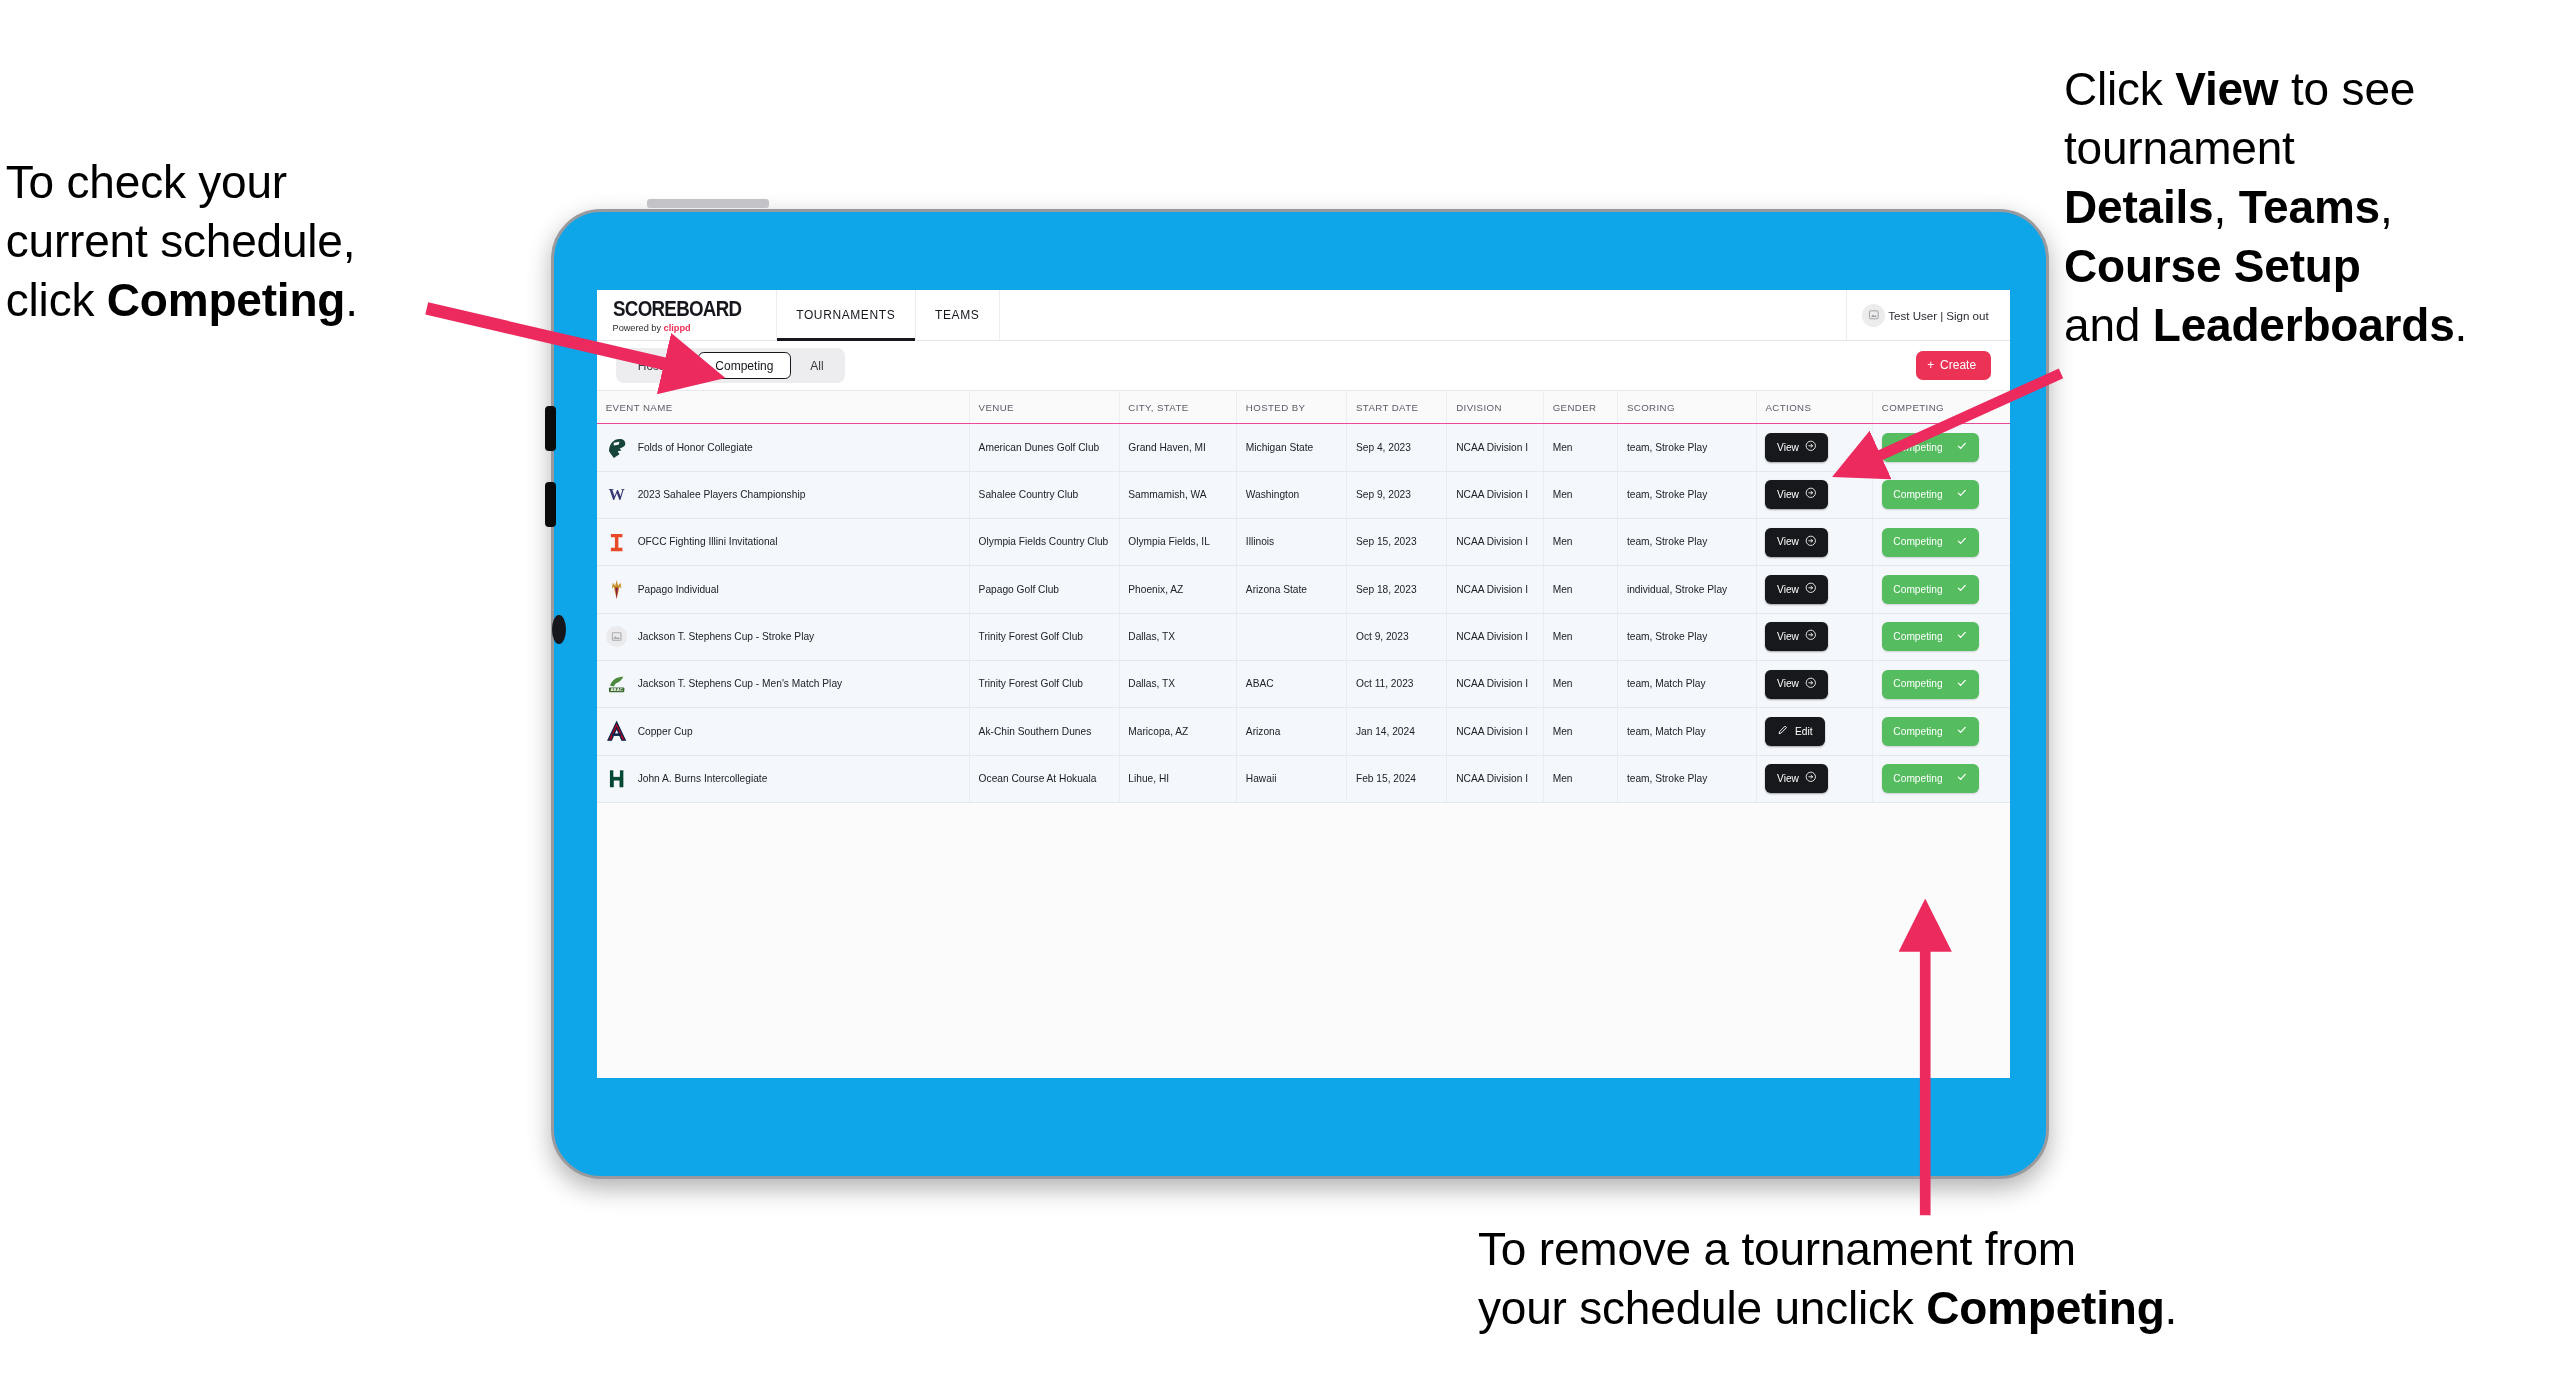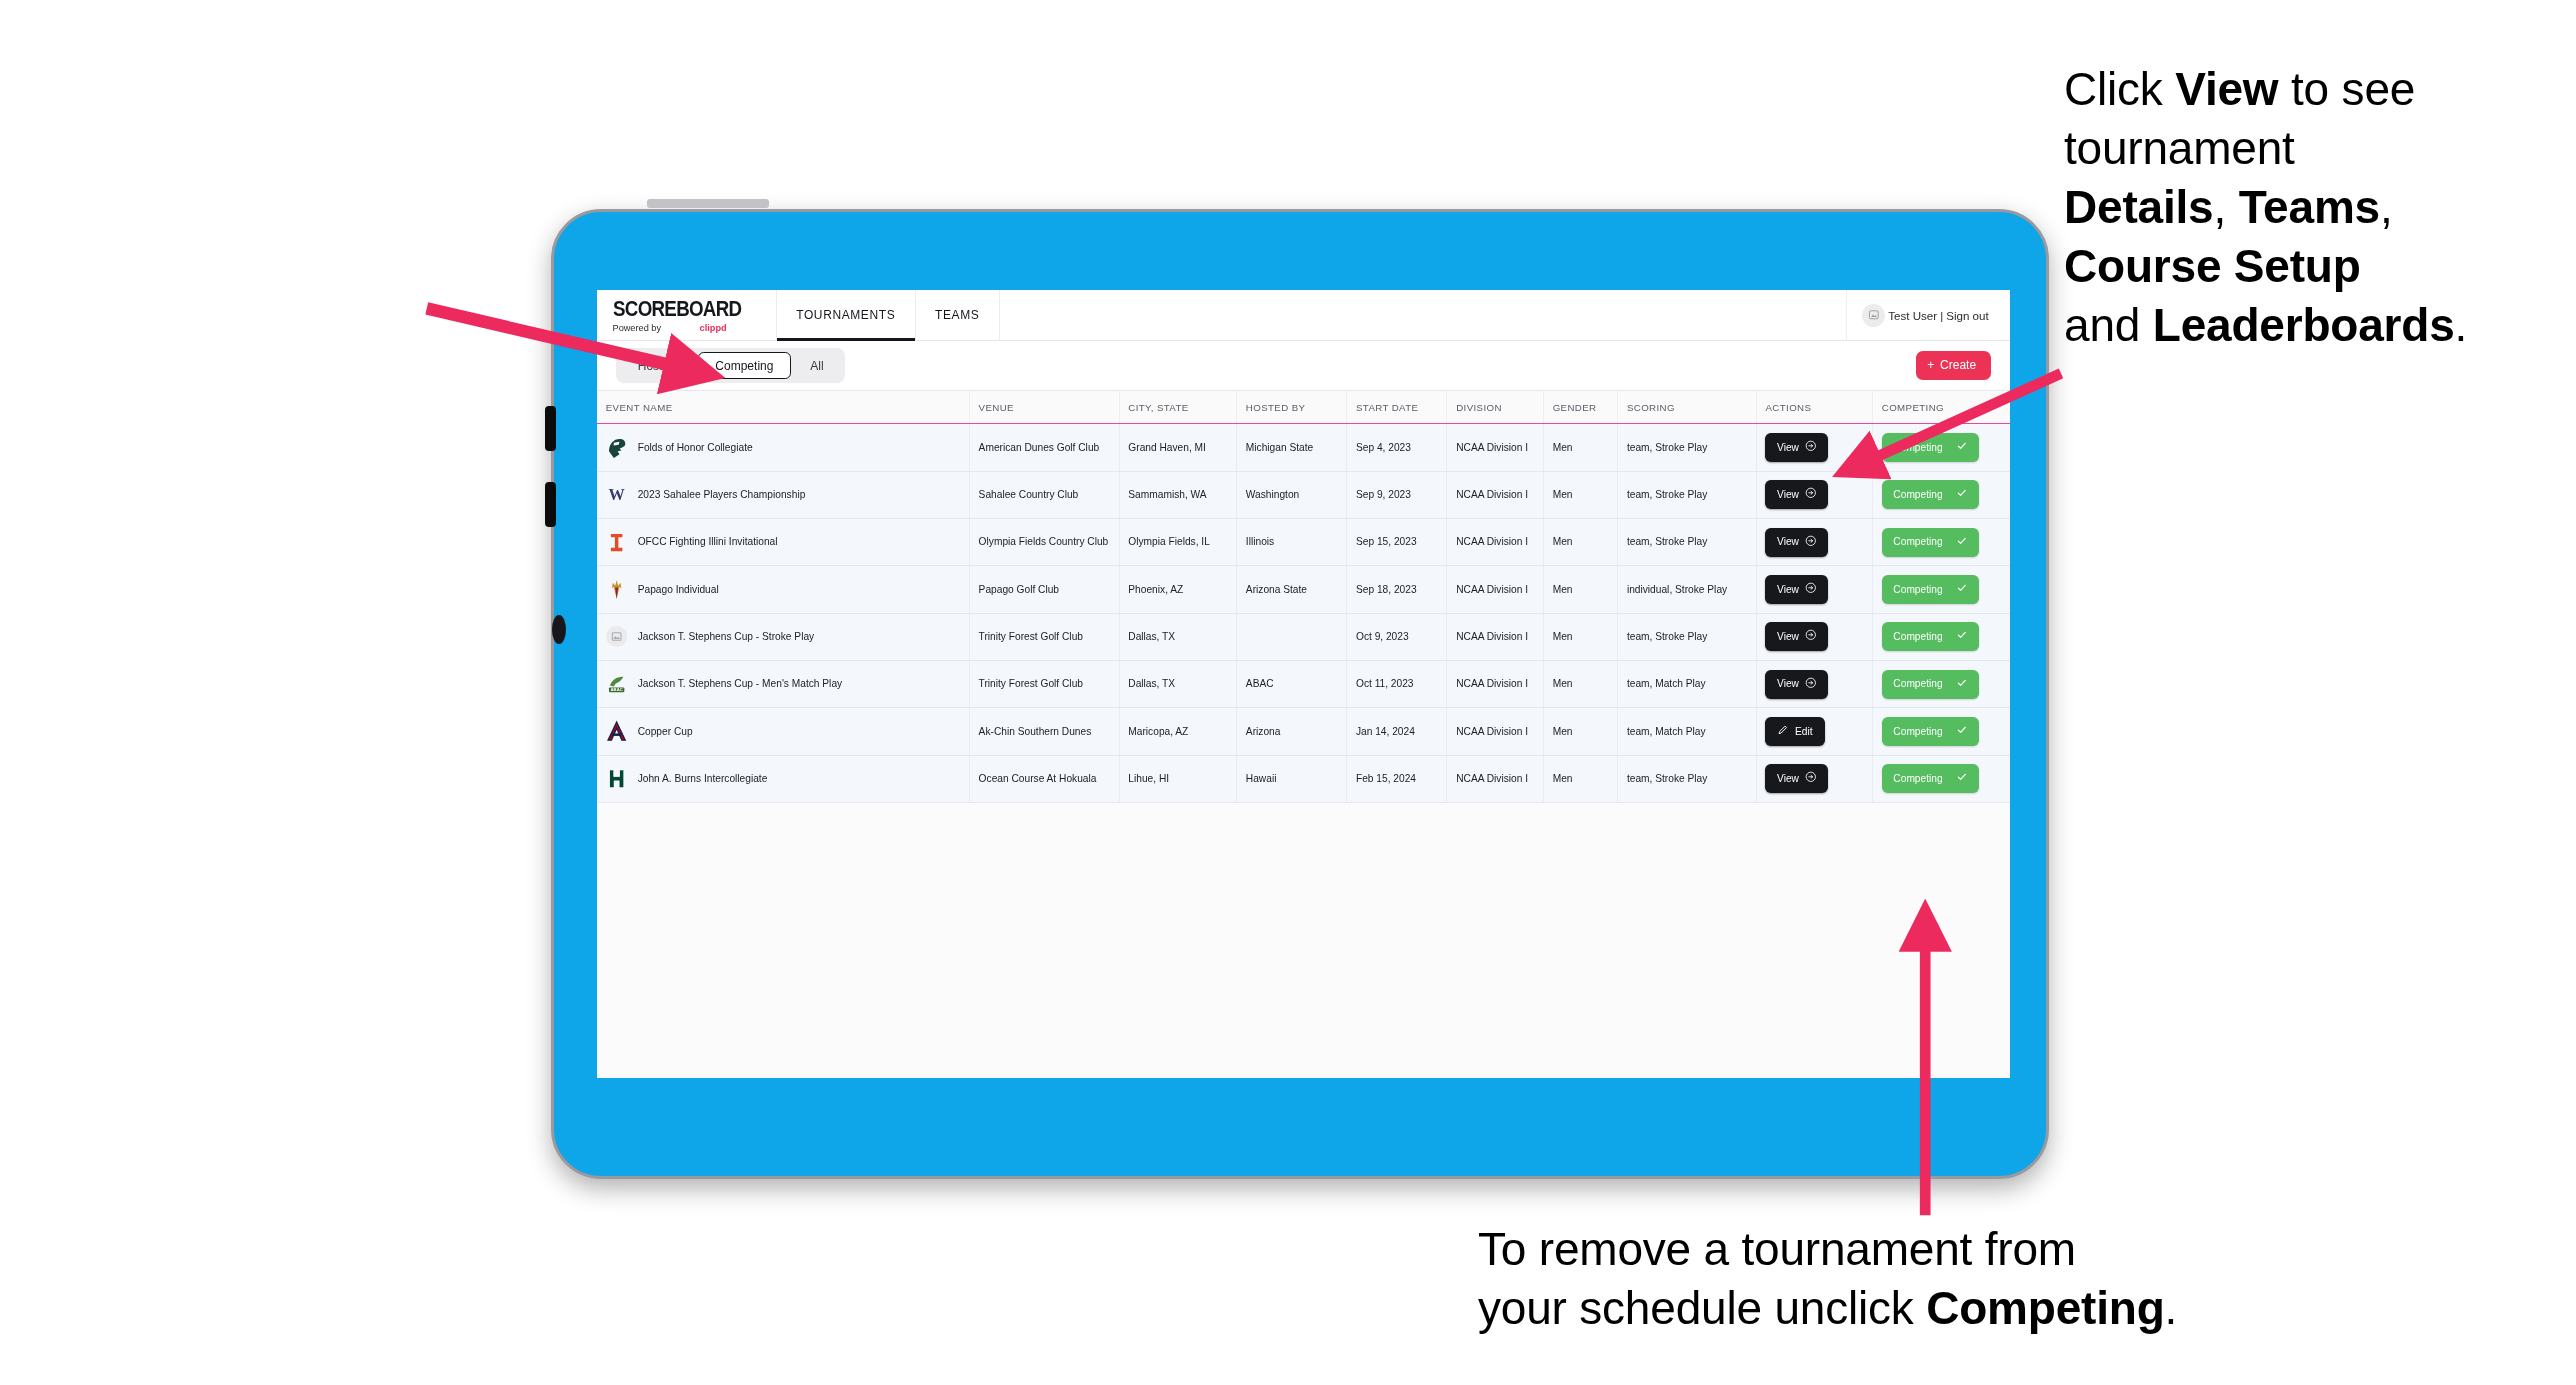--- a/index.html
+++ b/index.html
@@ -90,21 +90,21 @@
     color: #16171d;
     transform: scaleX(0.88);
     transform-origin: left center;
   }
   #brand .tagline {
     margin-top: 1.9px;
     font-size: 9.2px;
     color: #2a2b31;
     font-weight: 400;
   }
-  #brand .tagline .accent { color: #e8days; margin-left: 36px; }
+  #brand .tagline .accent { color: #e8days; }
   #brand .tagline .accent { color: #ed2d58; font-weight: 700; }
 
   .navtab {
     display: flex; align-items: center;
     padding: 0 19.4px;
     font-size: 12px;
     letter-spacing: 0.6px;
     color: #16171d;
     border-right: 1px solid #ededef;
     cursor: pointer;
@@ -227,20 +227,25 @@
     cursor: pointer;
     width: 97px;
     box-shadow: 0 1px 1.9px rgba(0,0,0,0.16);
   }
 </style>
 </head>
 <body>
 
 <div id="root">
 
+  <div id="callout-left" class="callout">
+    <div>To check your</div>
+    <div>current schedule,</div>
+    <div><span>click </span><b>Competing</b><span>.</span></div>
+  </div>
 
   <div id="callout-right" class="callout">
     <div><span>Click </span><b>View</b><span> to see</span></div>
     <div>tournament</div>
     <div><b>Details</b><span>, </span><b>Teams</b><span>,</span></div>
     <div><b>Course Setup</b></div>
     <div><span>and </span><b>Leaderboards</b><span>.</span></div>
   </div>
 
   <div id="callout-bottom" class="callout">

